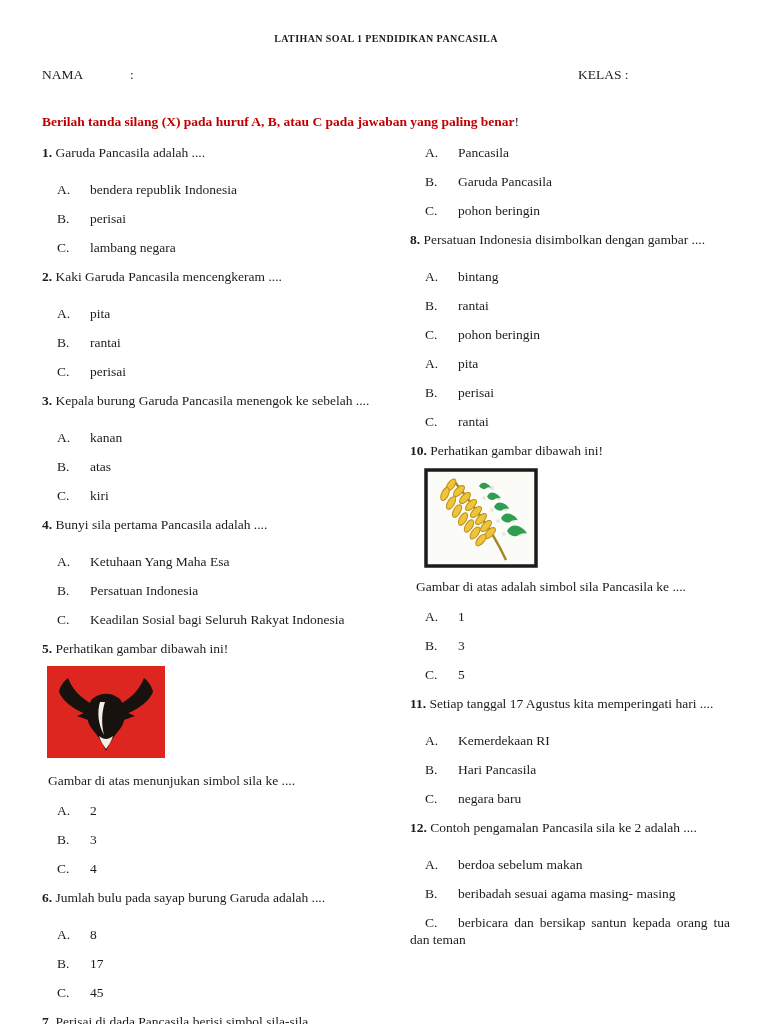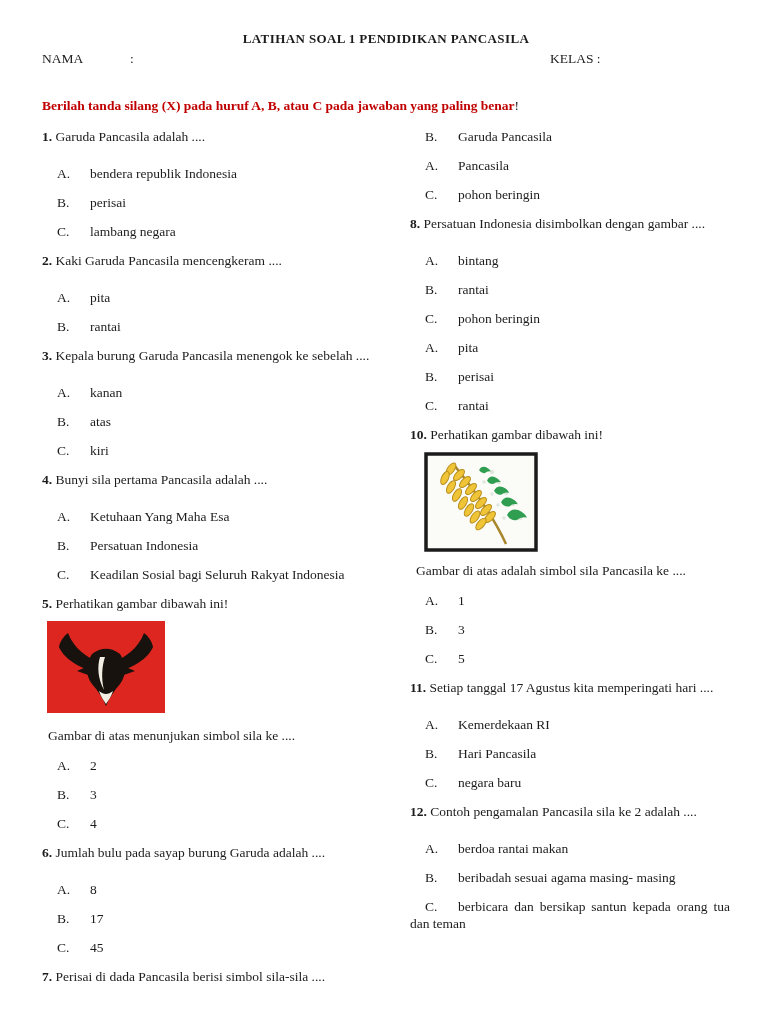--- a/index.html
+++ b/index.html
@@ -2,25 +2,25 @@
 <html style="--accent: #c00000;"><head>
 <meta charset="utf-8">
 <style>
   html,body{margin:0;padding:0}
   body{
     width:768px;height:1024px;background:#ffffff;overflow:hidden;
     font-family:"Liberation Serif","DejaVu Serif",serif;
     font-size:13.5px;color:#1c1c1c;
   }
   .page{padding:30px 38px 0 42px;box-sizing:border-box;width:768px;height:1024px}
-  .title{text-align:center;font-weight:bold;letter-spacing:.4px;line-height:17px;font-size:13px}
-  .meta{position:relative;height:17px;margin-top:3px;line-height:17px}
+  .title{text-align:center;font-weight:bold;letter-spacing:.4px;line-height:17px;font-size:10px}
+  .meta{position:relative;height:17px;margin-top:19px;line-height:17px}
   .meta .nama{position:absolute;left:0}
   .meta .colon{position:absolute;left:88px}
-  .meta .kelas{position:absolute;left:508px}
+  .meta .kelas{position:absolute;left:536px}
   .instruction{color:var(--accent,#c00000);font-weight:bold;margin:30px 0 0;line-height:17px}
   .instruction .excl{color:#1c1c1c;font-weight:normal}
   .cols{display:flex;gap:16px;margin-top:14px}
   .col-left{width:352px;flex:none}
   .col-right{width:320px;flex:none}
   .q{margin:0 0 20px;line-height:17px;text-align:justify}
   .q b{font-weight:bold}
   .q.tight{margin-bottom:9px}
   .opt{margin:0 0 12px;line-height:17px;text-indent:15px;text-align:justify}
   .opt .letter{display:inline-block;width:33px;text-indent:0}
@@ -45,20 +45,21 @@
 
   <div class="cols">
     <div class="col-left">
         <p class="q"><b>1.</b> Garuda Pancasila adalah ....</p>
         <p class="opt"><span class="letter">A.</span><span class="otext">bendera republik Indonesia</span></p>
         <p class="opt"><span class="letter">B.</span><span class="otext">perisai</span></p>
         <p class="opt"><span class="letter">C.</span><span class="otext">lambang negara</span></p>
         <p class="q"><b>2.</b> Kaki Garuda Pancasila mencengkeram ....</p>
         <p class="opt"><span class="letter">A.</span><span class="otext">pita</span></p>
         <p class="opt"><span class="letter">B.</span><span class="otext">rantai</span></p>
+        <p class="opt"><span class="letter">C.</span><span class="otext">perisai</span></p>
         <p class="q"><b>3.</b> Kepala burung Garuda Pancasila menengok ke sebelah ....</p>
         <p class="opt"><span class="letter">A.</span><span class="otext">kanan</span></p>
         <p class="opt"><span class="letter">B.</span><span class="otext">atas</span></p>
         <p class="opt"><span class="letter">C.</span><span class="otext">kiri</span></p>
         <p class="q"><b>4.</b> Bunyi sila pertama Pancasila adalah ....</p>
         <p class="opt"><span class="letter">A.</span><span class="otext">Ketuhaan Yang Maha Esa</span></p>
         <p class="opt"><span class="letter">B.</span><span class="otext">Persatuan Indonesia</span></p>
         <p class="opt"><span class="letter">C.</span><span class="otext">Keadilan Sosial bagi Seluruh Rakyat Indonesia</span></p>
         <p class="q tight"><b>5.</b> Perhatikan gambar dibawah ini!</p>
         <div class="fig bull">
@@ -81,22 +82,22 @@
         <p class="opt"><span class="letter">A.</span><span class="otext">2</span></p>
         <p class="opt"><span class="letter">B.</span><span class="otext">3</span></p>
         <p class="opt"><span class="letter">C.</span><span class="otext">4</span></p>
         <p class="q"><b>6.</b> Jumlah bulu pada sayap burung Garuda adalah ....</p>
         <p class="opt"><span class="letter">A.</span><span class="otext">8</span></p>
         <p class="opt"><span class="letter">B.</span><span class="otext">17</span></p>
         <p class="opt"><span class="letter">C.</span><span class="otext">45</span></p>
         <p class="q"><b>7.</b> Perisai di dada Pancasila berisi simbol sila-sila ....</p>
       </div>
     <div class="col-right">
+        <p class="opt"><span class="letter">A.</span><span class="otext">Pancasila</span></p>
         <p class="opt"><span class="letter">B.</span><span class="otext">Garuda Pancasila</span></p>
-        <p class="opt"><span class="letter">A.</span><span class="otext">Pancasila</span></p>
         <p class="opt"><span class="letter">C.</span><span class="otext">pohon beringin</span></p>
         <p class="q"><b>8.</b> Persatuan Indonesia disimbolkan dengan gambar ....</p>
         <p class="opt"><span class="letter">A.</span><span class="otext">bintang</span></p>
         <p class="opt"><span class="letter">B.</span><span class="otext">rantai</span></p>
         <p class="opt"><span class="letter">C.</span><span class="otext">pohon beringin</span></p>
         <p class="opt"><span class="letter">A.</span><span class="otext">pita</span></p>
         <p class="opt"><span class="letter">B.</span><span class="otext">perisai</span></p>
         <p class="opt"><span class="letter">C.</span><span class="otext">rantai</span></p>
         <p class="q tight"><b>10.</b> Perhatikan gambar dibawah ini!</p>
         <div class="fig padi">
@@ -142,18 +143,18 @@
 </div>
         <p class="caption">Gambar di atas adalah simbol sila Pancasila ke ....</p>
         <p class="opt"><span class="letter">A.</span><span class="otext">1</span></p>
         <p class="opt"><span class="letter">B.</span><span class="otext">3</span></p>
         <p class="opt"><span class="letter">C.</span><span class="otext">5</span></p>
         <p class="q"><b>11.</b> Setiap tanggal 17 Agustus kita memperingati hari ....</p>
         <p class="opt"><span class="letter">A.</span><span class="otext">Kemerdekaan RI</span></p>
         <p class="opt"><span class="letter">B.</span><span class="otext">Hari Pancasila</span></p>
         <p class="opt"><span class="letter">C.</span><span class="otext">negara baru</span></p>
         <p class="q"><b>12.</b> Contoh pengamalan Pancasila sila ke 2 adalah ....</p>
-        <p class="opt"><span class="letter">A.</span><span class="otext">berdoa rantai makan</span></p>
+        <p class="opt"><span class="letter">A.</span><span class="otext">berdoa sebelum makan</span></p>
         <p class="opt"><span class="letter">B.</span><span class="otext">beribadah sesuai agama masing- masing</span></p>
         <p class="opt"><span class="letter">C.</span><span class="otext">berbicara dan bersikap santun kepada orang tua dan teman</span></p>
       </div>
   </div>
 </div>
 
 </body></html>

